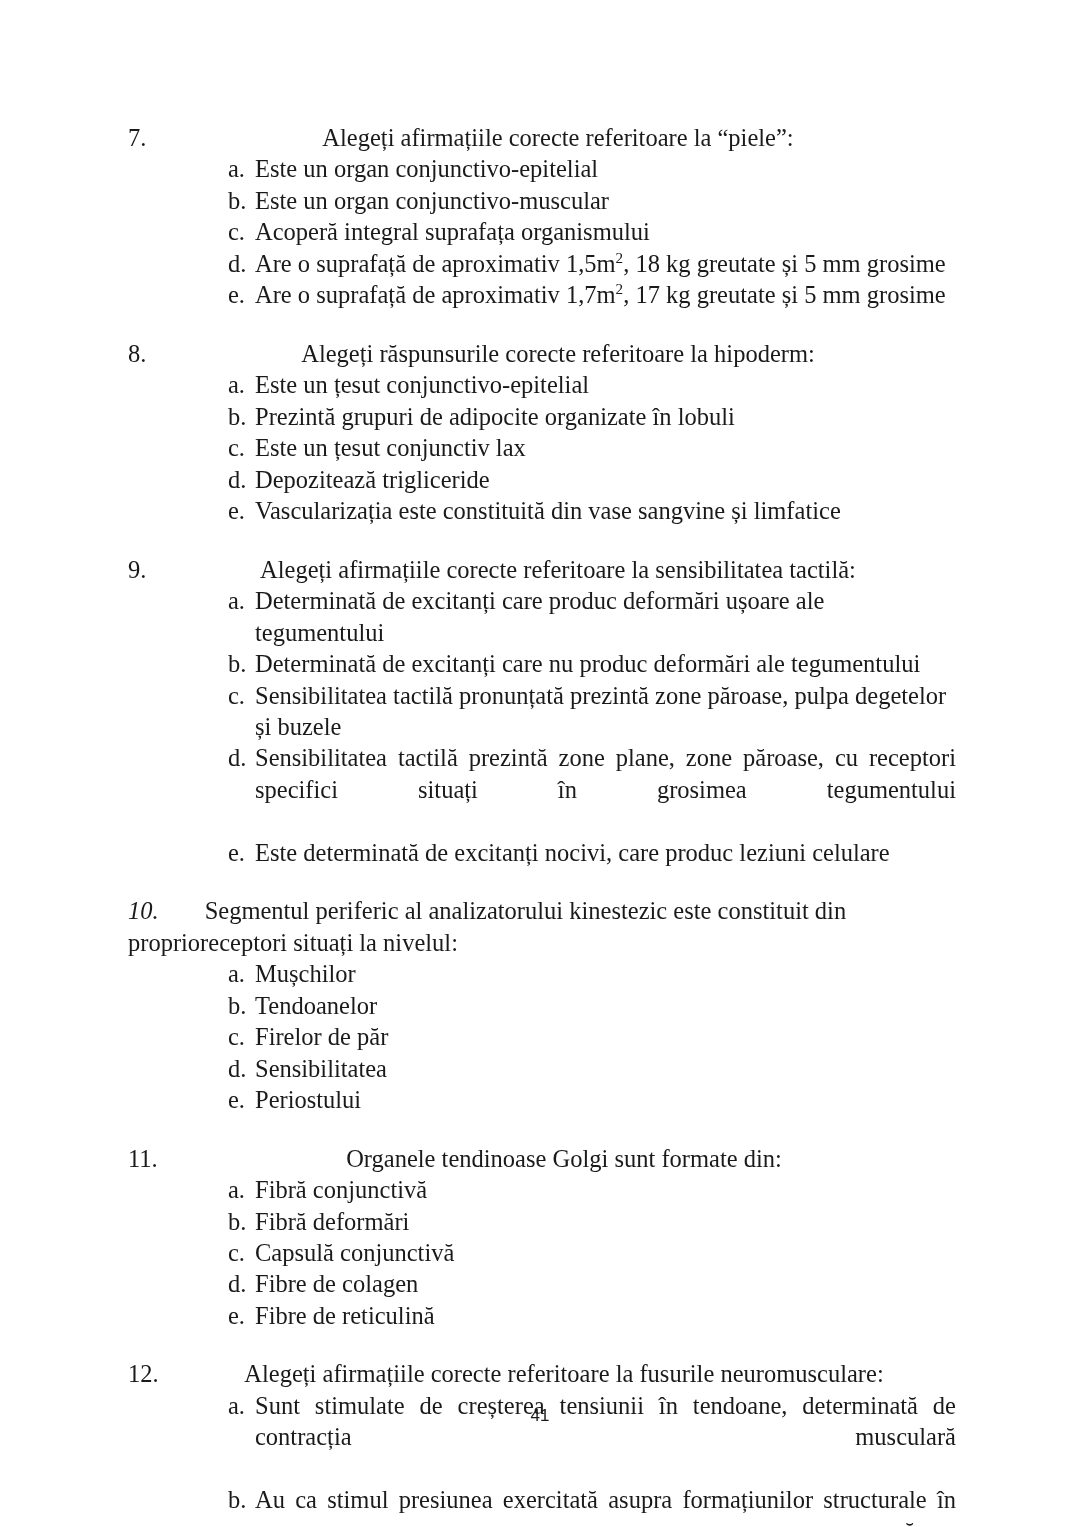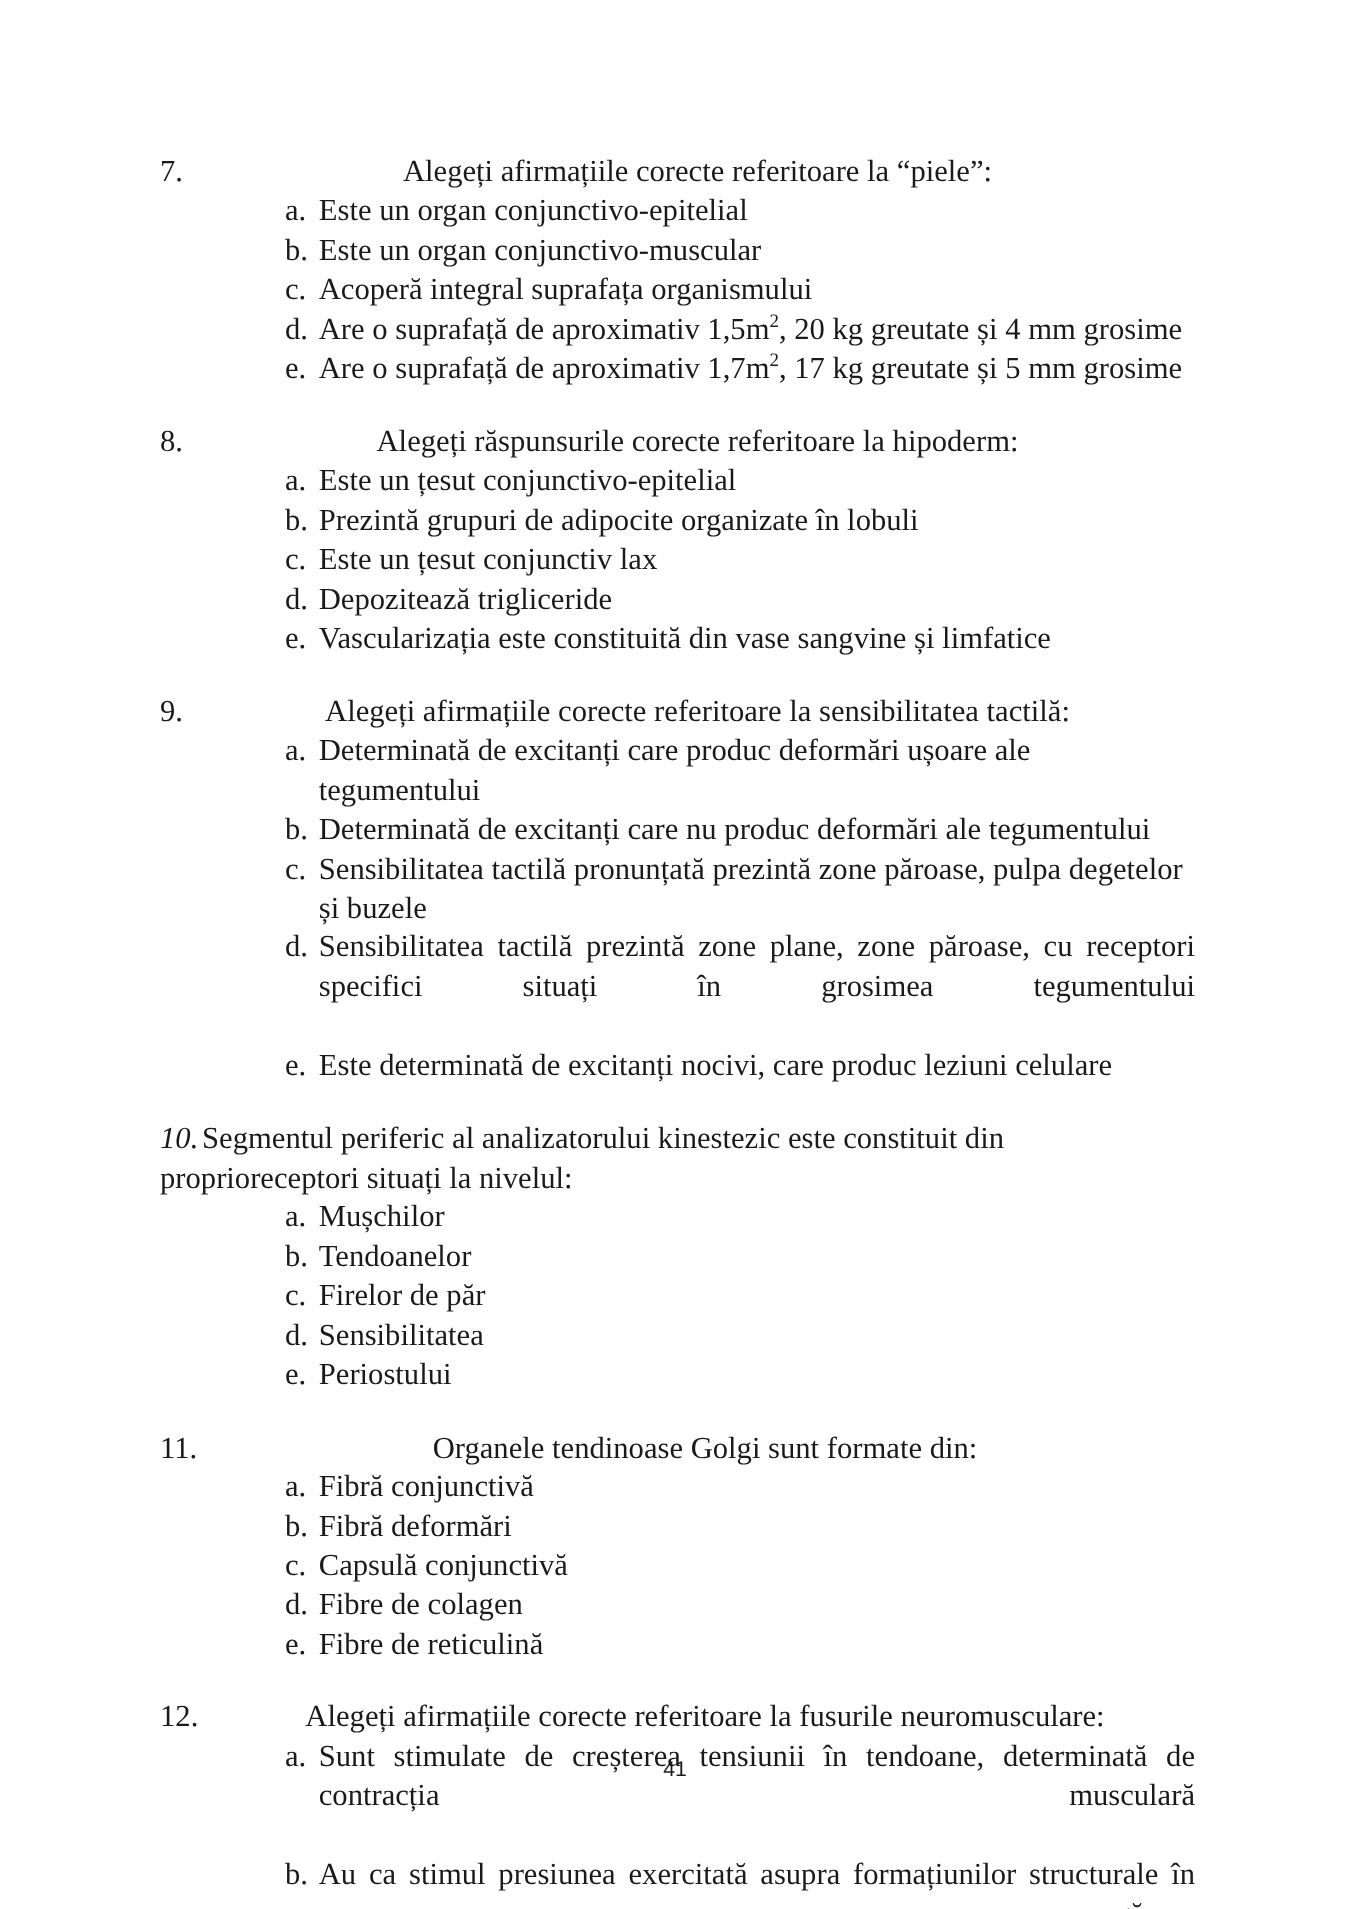--- a/index.html
+++ b/index.html
@@ -63,20 +63,21 @@
     display: block;
   }
   .question.stem-flow .stem .num {
     display: inline;
     min-width: 0;
     margin-right: 3px;
     font-style: italic;
   }
   .question.stem-flow .stem .stem-text {
     display: inline;
+    margin-left: 43px;
   }
 
   
   .question.num-wide .stem .num { min-width: 44px; }
 
   
   .choices {
     margin: 0;
     padding: 0;
     list-style: none;
@@ -144,21 +145,21 @@
           <li class="choice">
             <span class="letter">b.</span>
             <span class="choice-text">Este un organ conjunctivo-muscular</span>
           </li>
           <li class="choice">
             <span class="letter">c.</span>
             <span class="choice-text">Acoperă integral suprafața organismului</span>
           </li>
           <li class="choice">
             <span class="letter">d.</span>
-            <span class="choice-text"><span>Are o suprafață de aproximativ 1,5m</span><sup>2</sup><span>, 20 kg greutate și 4 mm grosime</span></span>
+            <span class="choice-text"><span>Are o suprafață de aproximativ 1,5m</span><sup>2</sup><span>, 18 kg greutate și 5 mm grosime</span></span>
           </li>
           <li class="choice">
             <span class="letter">e.</span>
             <span class="choice-text"><span>Are o suprafață de aproximativ 1,7m</span><sup>2</sup><span>, 17 kg greutate și 5 mm grosime</span></span>
           </li>
         </ul>
       </div>
       <div class="question">
         <div class="stem">
           <span class="num">8.</span>

